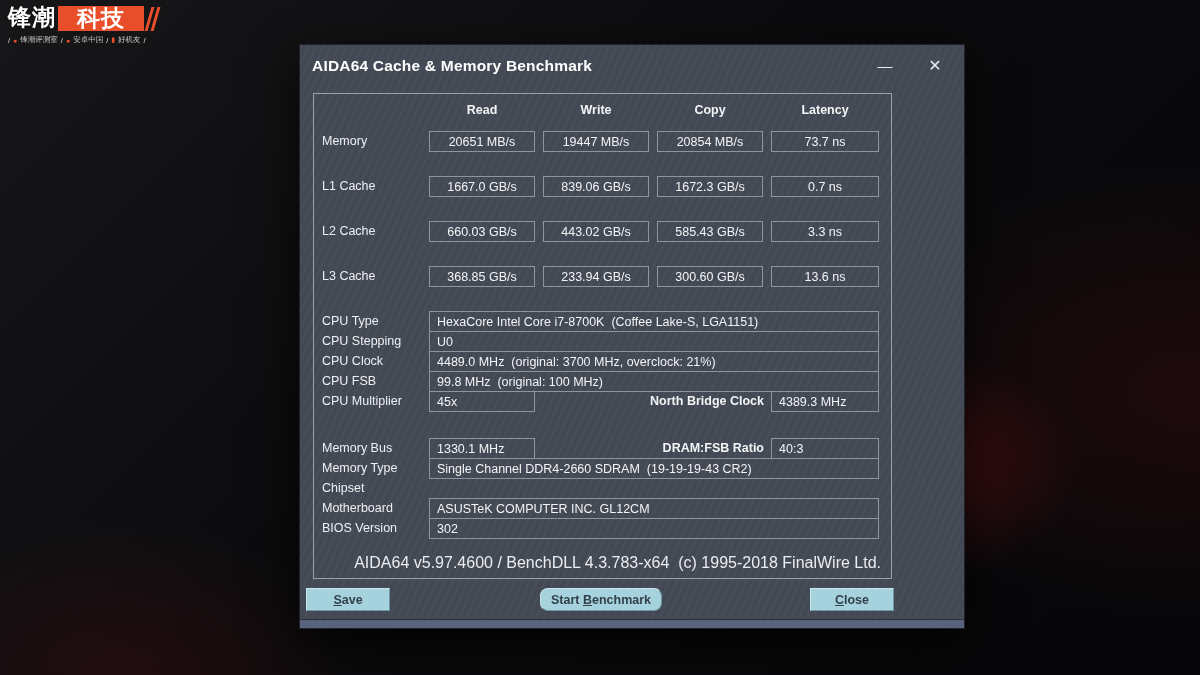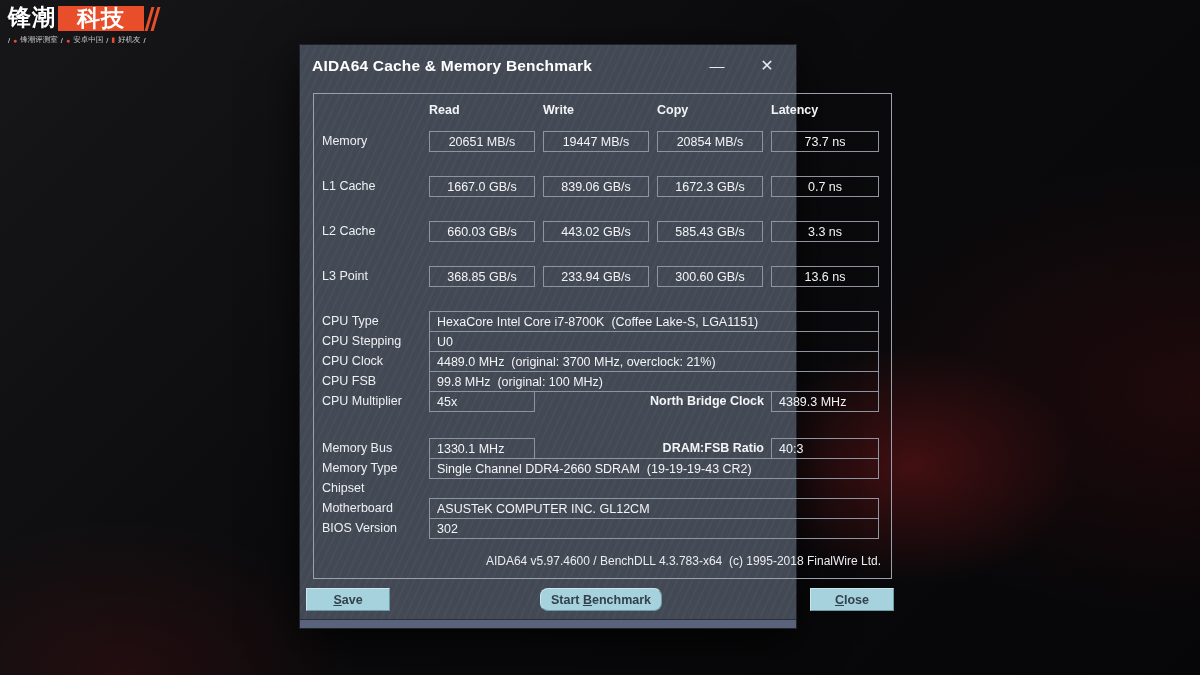--- a/index.html
+++ b/index.html
@@ -31,21 +31,21 @@
   .logo-bars{display:flex;gap:3px;margin-left:4px;align-items:center;}
   .logo-bar{width:3px;height:24px;background:#e94e2a;transform:skewX(-16deg);}
   .logo-tagline{
     margin-top:4px;display:flex;align-items:center;gap:3px;
     font-size:7.5px;color:#c9c9c9;white-space:nowrap;
   }
   .tag-sep{color:#e0e0e0;}
   .tag-icon{color:#e94e2a;font-size:7px;}
   
   .window{
-    position:absolute;left:300px;top:45px;width:496px;height:583px;
+    position:absolute;left:300px;top:45px;width:664px;height:583px;
     background:
       repeating-linear-gradient(115deg, rgba(255,255,255,0.016) 0 2px, rgba(0,0,0,0.022) 2px 7px),
       #454b56;
     box-shadow:0 0 0 1px #1f2228, 0 14px 45px rgba(0,0,0,0.75);
   }
   .win-strip{
     position:absolute;left:0;right:0;bottom:0;height:8px;
     background:#59637b;border-top:1px solid #2c303a;
   }
   .win-title{
@@ -58,36 +58,36 @@
   }
   .win-close{
     position:absolute;right:16px;top:8px;width:26px;height:24px;
     color:#e9eaec;font-size:16px;display:flex;align-items:center;justify-content:center;
   }
   
   .panel{
     position:absolute;left:13px;top:48px;width:577px;height:484px;
     border:1px solid #9aa1ac;box-sizing:content-box;
   }
-  .hdr{position:absolute;top:9px;font-size:12.5px;font-weight:bold;color:#f3f4f6;text-align:left;}
+  .hdr{position:absolute;top:9px;font-size:12.5px;font-weight:bold;color:#f3f4f6;text-align:center;}
   .lbl{position:absolute;left:8px;font-size:12.5px;color:#eef0f3;white-space:nowrap;}
   .mid-lbl{position:absolute;left:300px;width:150px;text-align:right;font-size:12.5px;font-weight:bold;color:#f3f4f6;white-space:nowrap;}
   .box{
     position:absolute;box-sizing:border-box;height:21px;
     border:1px solid #8e95a1;color:#f3f4f6;font-size:12.5px;
     display:flex;align-items:center;white-space:pre;overflow:hidden;
   }
   .box.center{justify-content:center;}
   .box.left{padding-left:7px;}
   .c1{left:115px;width:106px;}
   .c2{left:229px;width:106px;}
   .c3{left:343px;width:106px;}
   .c4{left:457px;width:108px;}
   .full{left:115px;width:450px;}
-  .credits{position:absolute;right:10px;top:460px;font-size:12px;color:#eaecef;white-space:pre;}
+  .credits{position:absolute;right:10px;top:460px;font-size:16px;color:#eaecef;white-space:pre;}
   
   .btn{
     position:absolute;top:543px;height:23px;box-sizing:border-box;
     background:#a5d2dc;border:1px solid #c9e7ed;
     border-right-color:#6f99a4;border-bottom-color:#6f99a4;
     color:#33414c;font-weight:bold;font-size:12.5px;
     display:flex;align-items:center;justify-content:center;
     font-family:"Liberation Sans",sans-serif;white-space:pre;
   }
   .btn .key{text-decoration:underline;}
@@ -146,21 +146,21 @@
       <div class="box center c2" style="top:82px">839.06 GB/s</div>
       <div class="box center c3" style="top:82px">1672.3 GB/s</div>
       <div class="box center c4" style="top:82px">0.7 ns</div>
 
       <div class="lbl" style="top:130px">L2 Cache</div>
       <div class="box center c1" style="top:127px">660.03 GB/s</div>
       <div class="box center c2" style="top:127px">443.02 GB/s</div>
       <div class="box center c3" style="top:127px">585.43 GB/s</div>
       <div class="box center c4" style="top:127px">3.3 ns</div>
 
-      <div class="lbl" style="top:175px">L3 Point</div>
+      <div class="lbl" style="top:175px">L3 Cache</div>
       <div class="box center c1" style="top:172px">368.85 GB/s</div>
       <div class="box center c2" style="top:172px">233.94 GB/s</div>
       <div class="box center c3" style="top:172px">300.60 GB/s</div>
       <div class="box center c4" style="top:172px">13.6 ns</div>
 
       <div class="lbl" style="top:220px">CPU Type</div>
       <div class="box left full" style="top:217px">HexaCore Intel Core i7-8700K  (Coffee Lake-S, LGA1151)</div>
 
       <div class="lbl" style="top:240px">CPU Stepping</div>
       <div class="box left full" style="top:237px">U0</div>

